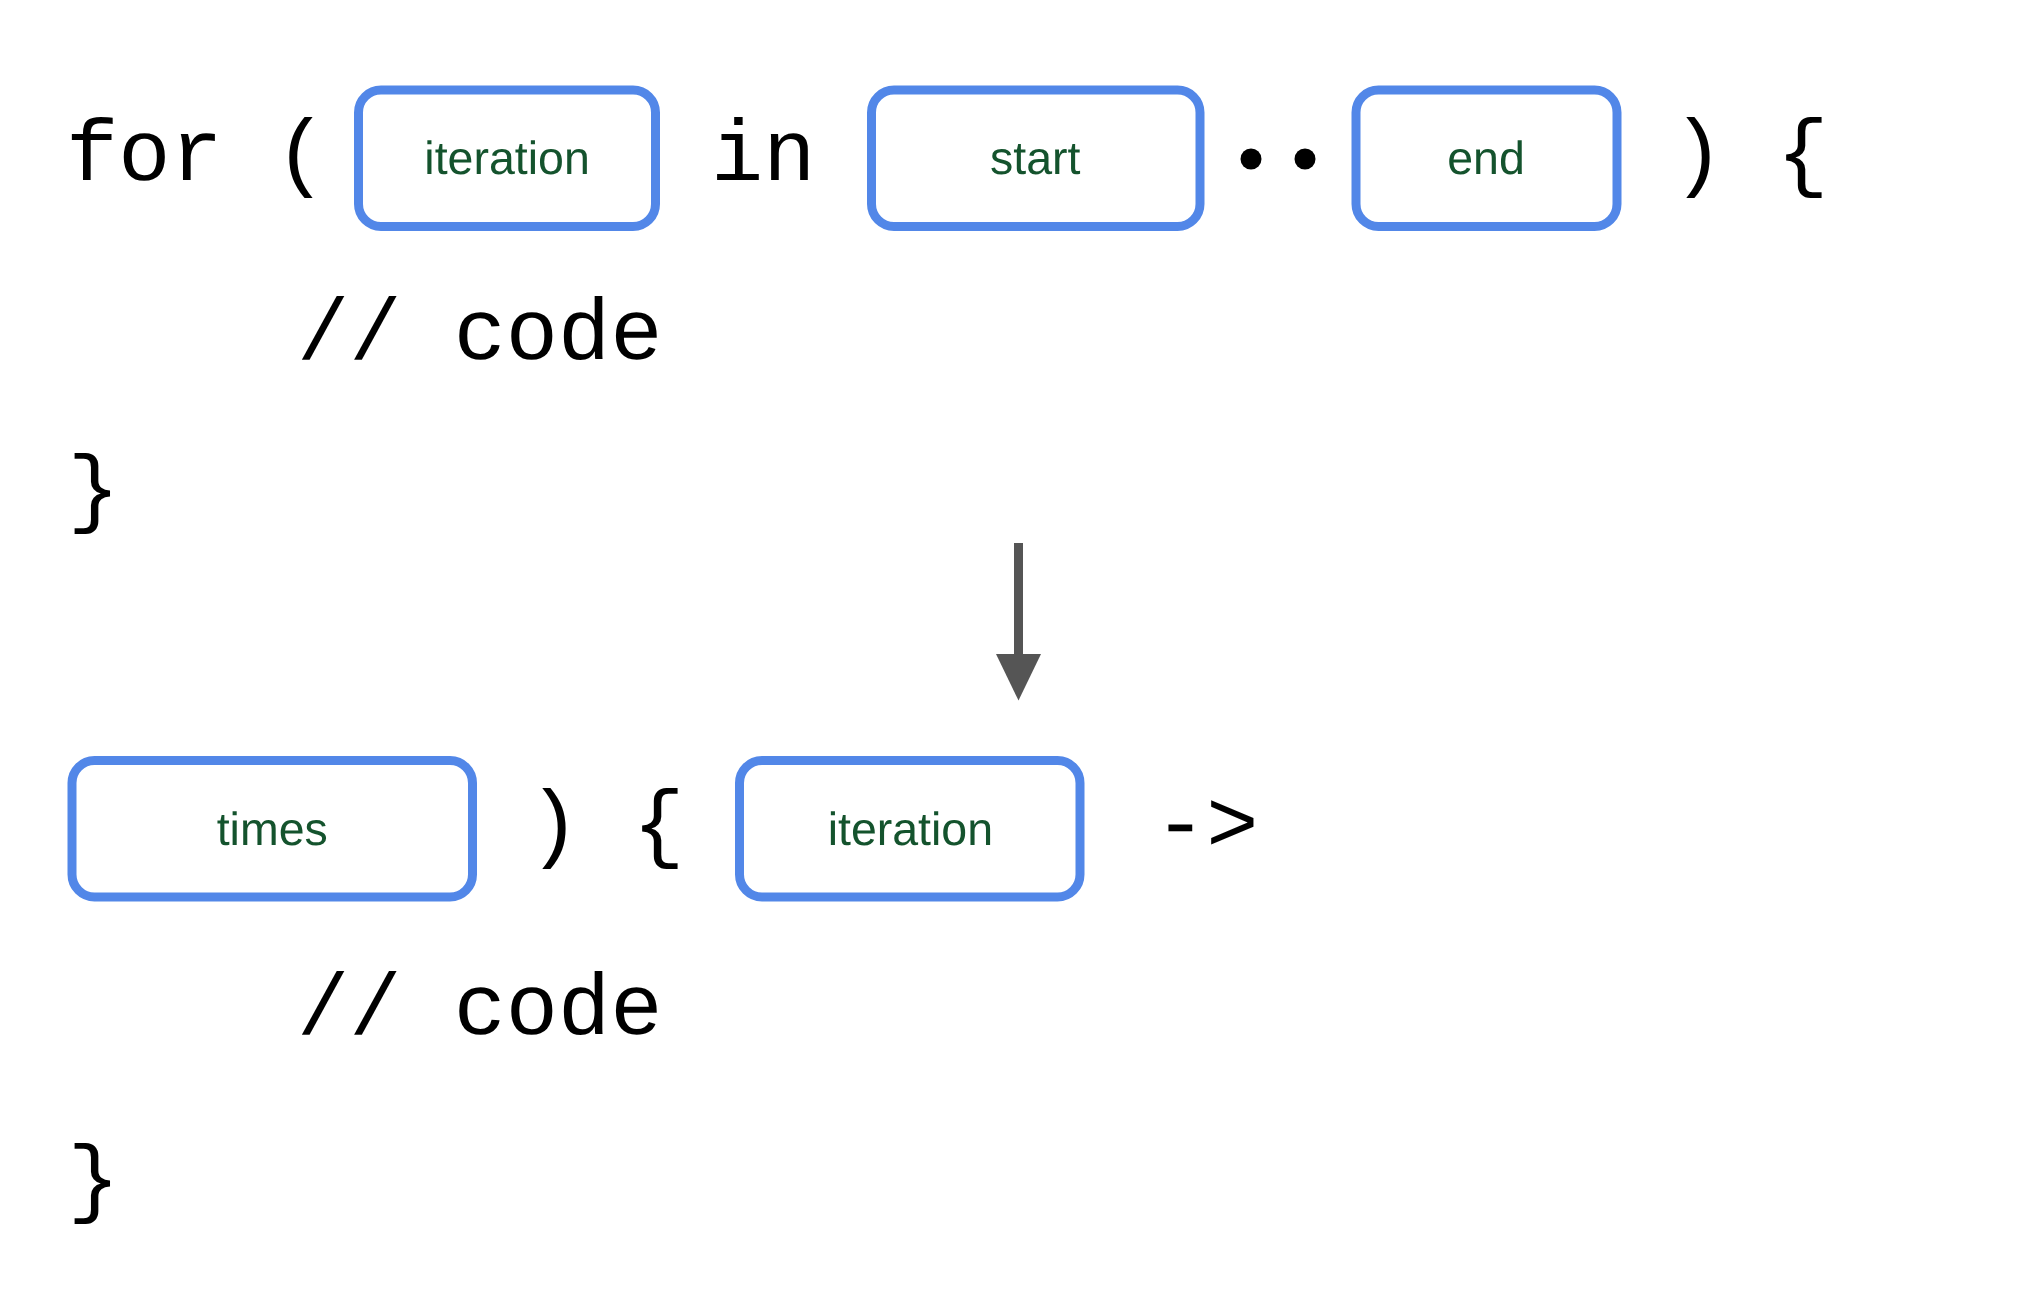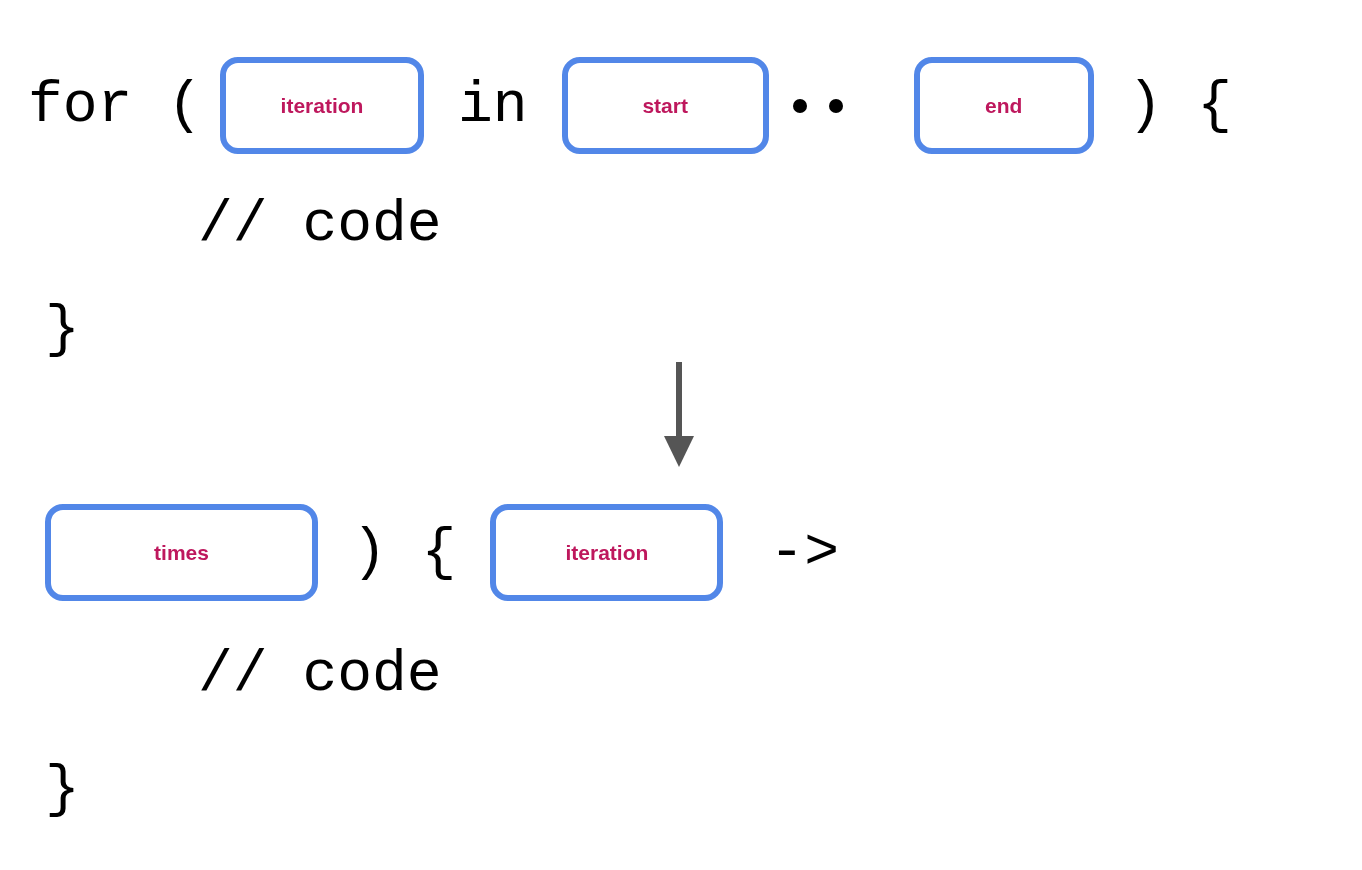--- a/index.html
+++ b/index.html
@@ -40,31 +40,31 @@
     justify-content: center;
     box-sizing: border-box;
     background: #ffffff;
     border: 6px solid #5287e8;
     border-radius: 18px;
     height: 97px;
     padding: 0 18px;
   }
   .slot-label {
     font-family: "Liberation Sans", "DejaVu Sans", sans-serif;
-    font-size: 21px;
-    font-weight: bold;
-    color: #be185d;
+    font-size: 31px;
+    font-weight: normal;
+    color: #14532d;
     line-height: 1;
     white-space: nowrap;
   }
 
   
   .slot-w-iteration { width: 204px; }
-  .slot-w-start     { width: 207px; }
-  .slot-w-end       { width: 180px; margin-left: 47px; }
+  .slot-w-start     { width: 225px; }
+  .slot-w-end       { width: 180px; }
   .slot-w-times     { width: 273px; }
   .slot-w-iteration2{ width: 233px; }
 
   
   .gap-sm { display: inline-block; width: 18px; }
   .gap-md { display: inline-block; width: 34px; }
   .gap-lg { display: inline-block; width: 46px; }
 
   
   .range-dots {
@@ -97,21 +97,21 @@
     top: 360px;
     width: 46px;
     height: 110px;
   }
 </style>
 </head>
 <body>
 
 <div id="canvas">
 
-  <div class="code-row" style="left:28px; top:57px; height:97px;">
+  <div class="code-row" style="left:44px; top:57px; height:97px;">
 
     <span class="code-txt">for (</span>
 
     <span class="gap-sm"></span>
 
     <span class="slot slot-w-iteration">
       <span class="slot-label">iteration</span>
     </span>
 
     <span class="gap-md"></span>

